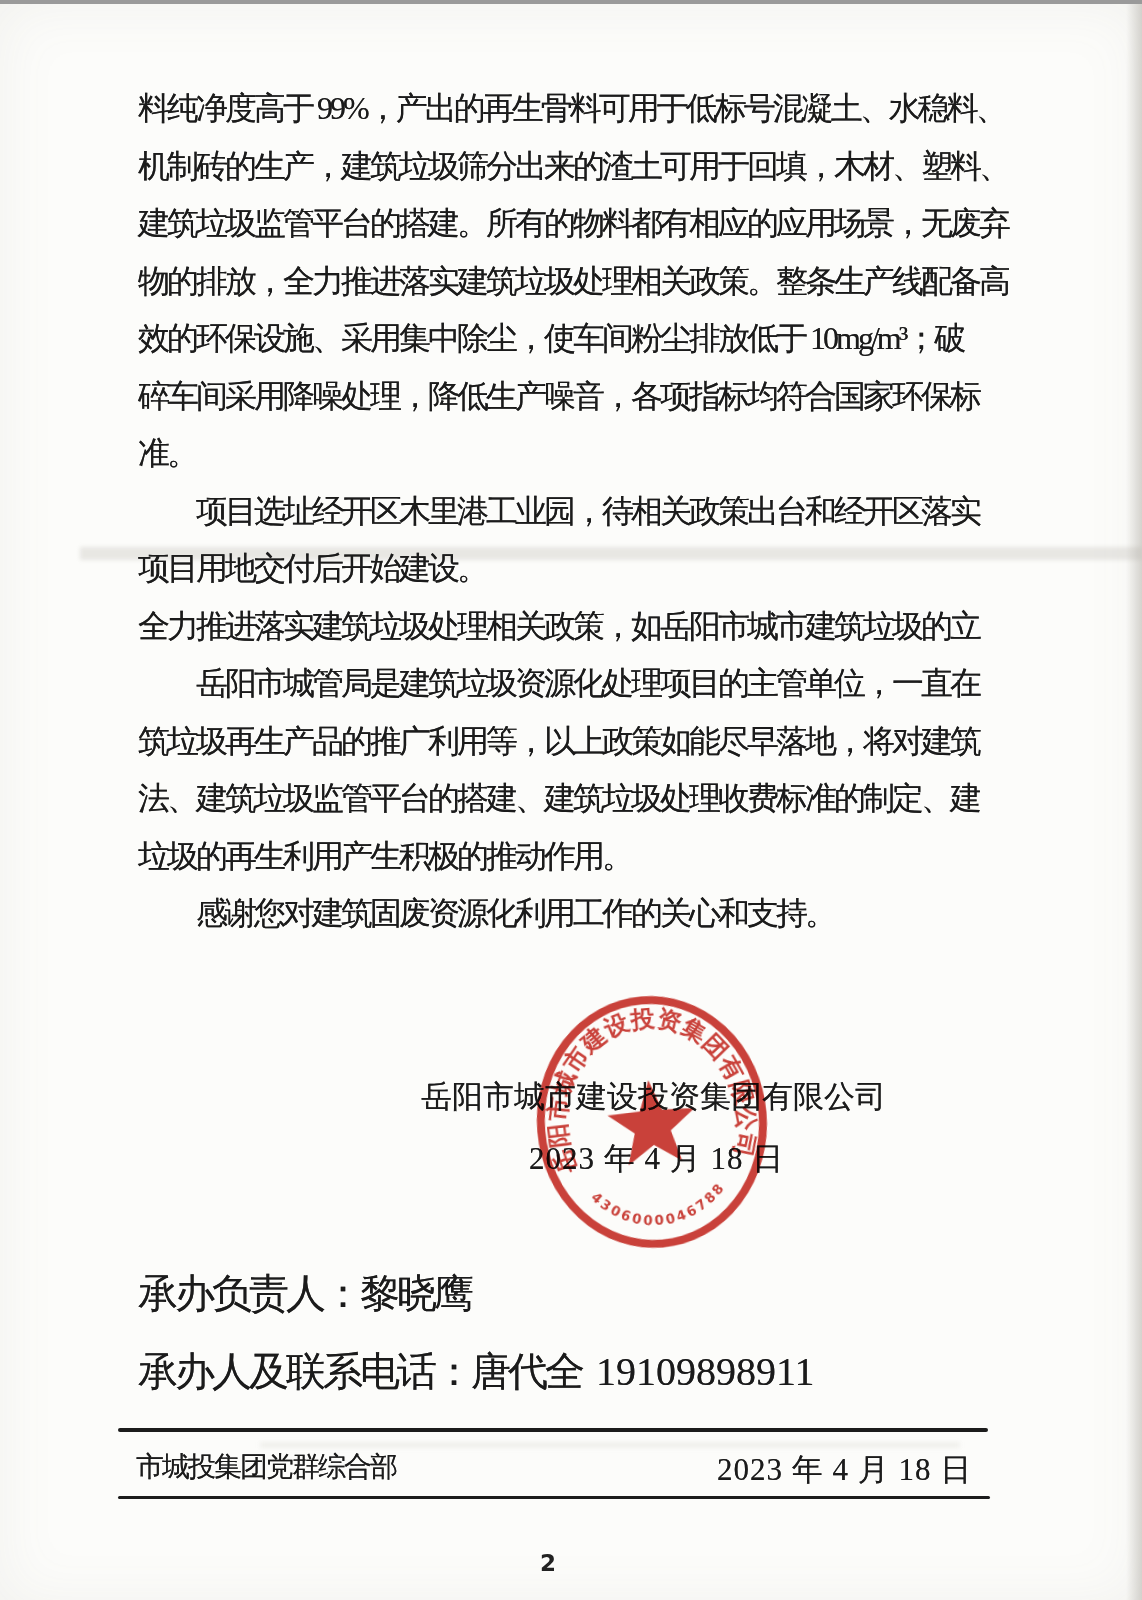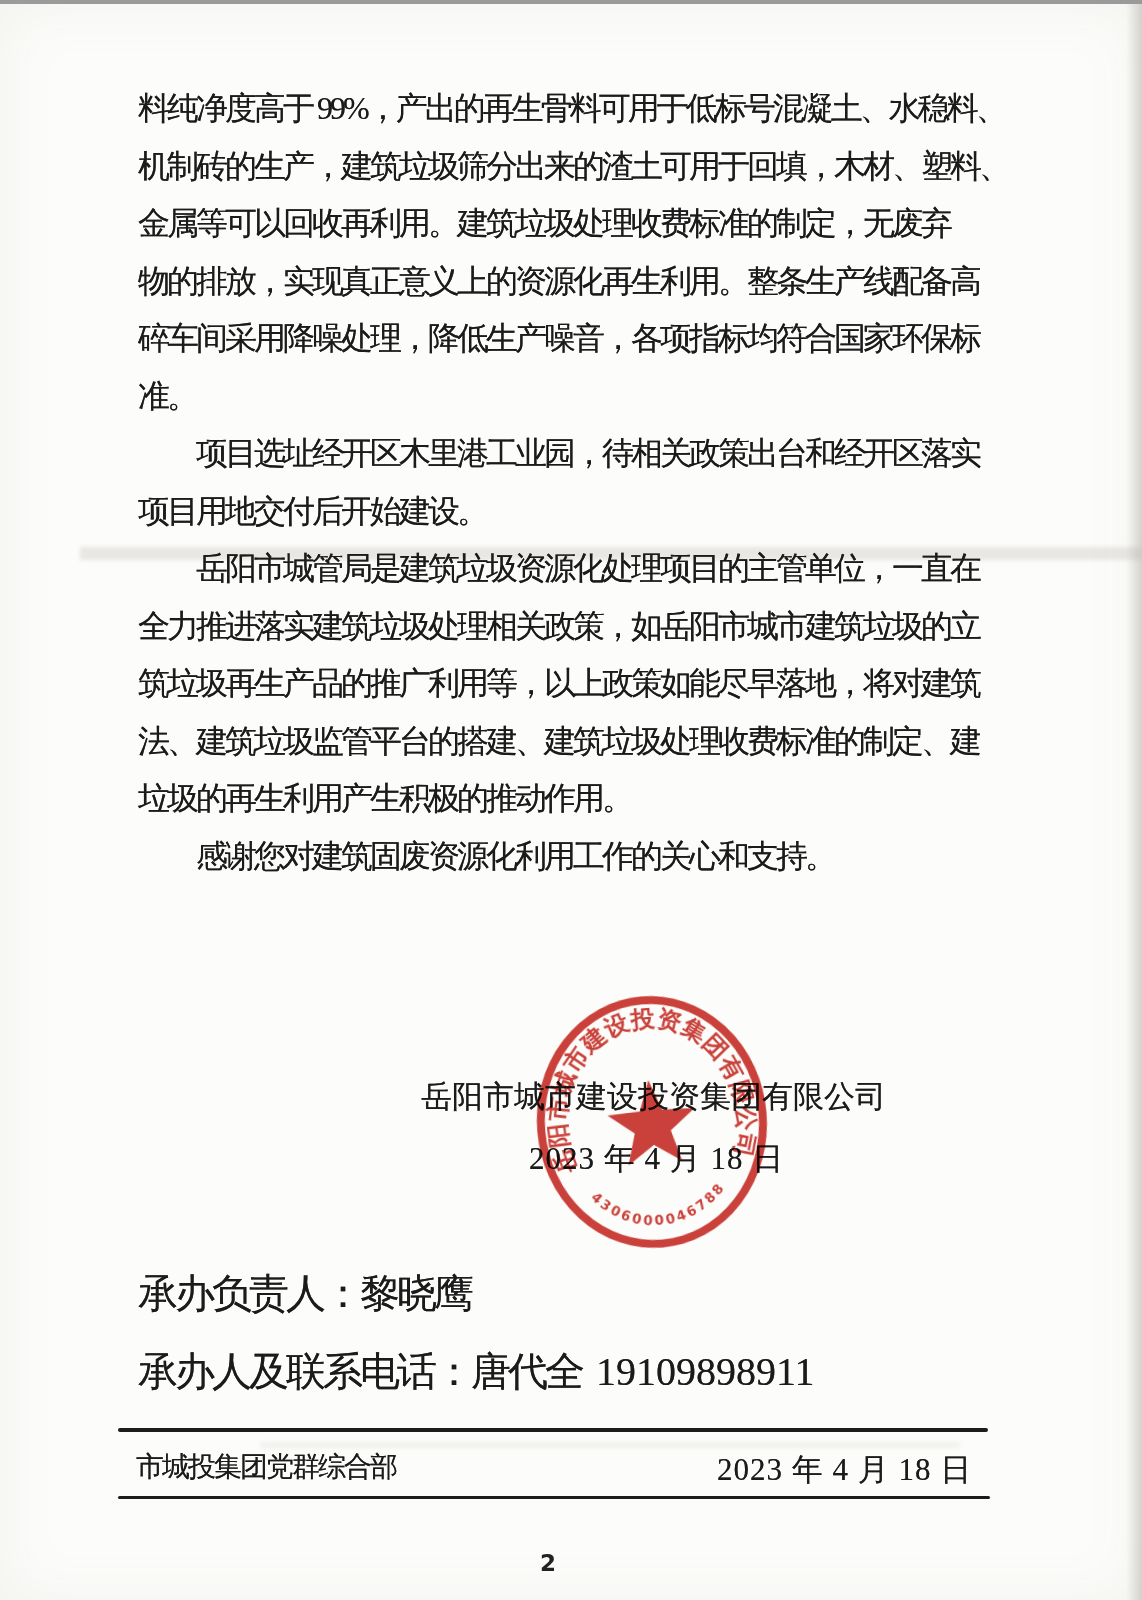--- a/index.html
+++ b/index.html
@@ -65,28 +65,29 @@
 <body>
 
 <div class="page">
 
   <div class="scan-streak"></div>
   <div class="scan-streak2"></div>
 
   <div class="doc-lines">
     <div class="line">料纯净度高于 99%，产出的再生骨料可用于低标号混凝土、水稳料、</div>
     <div class="line">机制砖的生产，建筑垃圾筛分出来的渣土可用于回填，木材、塑料、</div>
-    <div class="line">金属等可以回收再利用。建筑垃圾处理收费标准的制定，无废弃</div>
-    <div class="line">物的排放，实现真正意义上的资源化再生利用。整条生产线配备高</div>
+    <div class="line">建筑垃圾监管平台的搭建。所有的物料都有相应的应用场景，无废弃</div>
+    <div class="line">物的排放，全力推进落实建筑垃圾处理相关政策。整条生产线配备高</div>
+    <div class="line">效的环保设施、采用集中除尘，使车间粉尘排放低于 10mg/m³；破</div>
     <div class="line">碎车间采用降噪处理，降低生产噪音，各项指标均符合国家环保标</div>
     <div class="line">准。</div>
     <div class="line ind">项目选址经开区木里港工业园，待相关政策出台和经开区落实</div>
     <div class="line">项目用地交付后开始建设。</div>
+    <div class="line">全力推进落实建筑垃圾处理相关政策，如岳阳市城市建筑垃圾的立</div>
     <div class="line ind">岳阳市城管局是建筑垃圾资源化处理项目的主管单位，一直在</div>
-    <div class="line">全力推进落实建筑垃圾处理相关政策，如岳阳市城市建筑垃圾的立</div>
     <div class="line">筑垃圾再生产品的推广利用等，以上政策如能尽早落地，将对建筑</div>
     <div class="line">法、建筑垃圾监管平台的搭建、建筑垃圾处理收费标准的制定、建</div>
     <div class="line">垃圾的再生利用产生积极的推动作用。</div>
     <div class="line ind">感谢您对建筑固废资源化利用工作的关心和支持。</div>
   </div>
 
   <div class="sig-company">岳阳市城市建设投资集团有限公司</div>
   <div class="sig-date">2023 年 4 月 18 日</div>
 
   <svg class="seal" viewBox="0 0 242 262" xmlns="http://www.w3.org/2000/svg">

